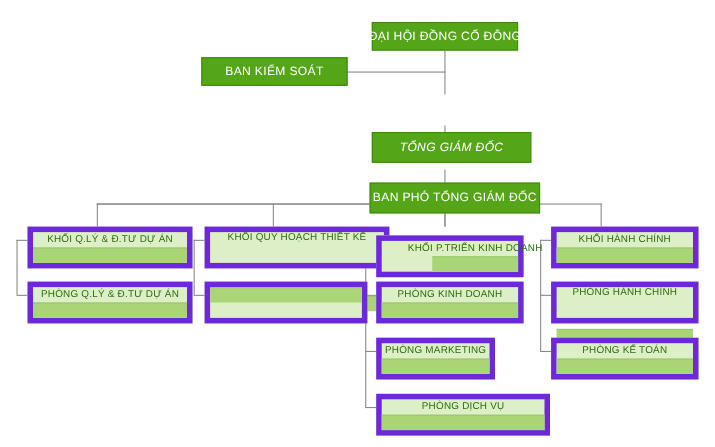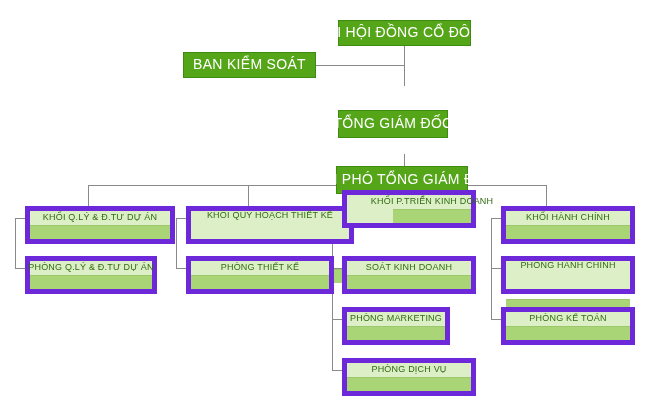--- a/index.html
+++ b/index.html
@@ -27,21 +27,21 @@
   .ln.v { width: 1px; }
   .ln.h { height: 1px; }
 
   
   .node-top {
     position: absolute;
     box-sizing: border-box;
     background: #55a518;
     border: 1px solid #3f8a10;
     color: #ffffff;
-    font-size: 14px;
+    font-size: 11px;
     letter-spacing: .3px;
     display: flex;
     align-items: center;
     justify-content: center;
     text-align: center;
     line-height: 1.1;
     white-space: nowrap;
   }
 
   
@@ -117,59 +117,58 @@
 
   <div class="node-top" style="left:338px; top:20px; width:133px; height:26px;">
     <span>ĐẠI HỘI ĐỒNG CỔ ĐÔNG</span>
   </div>
 
   <div class="node-top" style="left:183px; top:52px; width:133px; height:26px;">
     <span>BAN KIỂM SOÁT</span>
   </div>
 
 
-  <div class="node-top" style="left:338px; top:110px; width:110px; height:28px;">
+  <div class="node-top" style="left:338px; top:120px; width:145px; height:28px;font-style:italic;">
     <span>TỔNG GIÁM ĐỐC</span>
   </div>
 
-  <div class="node-top" style="left:336px; top:166px; width:132px; height:28px;">
+  <div class="node-top" style="left:336px; top:166px; width:155px; height:28px;">
     <span>BAN PHÓ TỔNG GIÁM ĐỐC</span>
   </div>
 
   <div class="node-sub" style="left:25px; top:206px; width:150px; height:38px;">
     <div class="cap">KHỐI Q.LÝ &amp; Đ.TƯ DỰ ÁN</div>
     <div class="strip"></div>
   </div>
-  <div class="node-sub" style="left:25px; top:256px; width:132px; height:38px;">
+  <div class="node-sub" style="left:25px; top:256px; width:150px; height:38px;">
     <div class="cap">PHÒNG Q.LÝ &amp; Đ.TƯ DỰ ÁN</div>
     <div class="strip"></div>
   </div>
 
   <div class="node-sub" style="left:186px; top:206px; width:168px; height:38px;gap:48px;">
     <div class="cap">KHỐI QUY HOẠCH THIẾT KẾ</div>
     <div class="strip"></div>
   </div>
   <div class="node-sub" style="left:186px; top:256px; width:148px; height:38px;">
-    <div class="cap">PHÒNG THIẾT KẾ</div>
     <div class="strip"></div>
   </div>
 
-  <div class="node-sub" style="left:342px; top:190px; width:134px; height:38px;padding-left:46px;">
+  <div class="node-sub" style="left:342px; top:214px; width:134px; height:38px;padding-left:46px;">
     <div class="cap">KHỐI P.TRIỂN KINH DOANH</div>
     <div class="strip"></div>
   </div>
   <div class="node-sub" style="left:342px; top:256px; width:134px; height:38px;">
-    <div class="cap">SOÁT KINH DOANH</div>
+    <div class="cap">PHÒNG KINH DOANH</div>
     <div class="strip"></div>
   </div>
   <div class="node-sub" style="left:342px; top:307px; width:108px; height:38px;">
     <div class="cap">PHÒNG MARKETING</div>
     <div class="strip"></div>
   </div>
-  <div class="node-sub" style="left:342px; top:358px; width:134px; height:38px;">
+  <div class="node-sub" style="left:342px; top:358px; width:158px; height:38px;">
     <div class="cap">PHÒNG DỊCH VỤ</div>
     <div class="strip"></div>
   </div>
 
   <div class="node-sub" style="left:501px; top:206px; width:134px; height:38px;">
     <div class="cap">KHỐI HÀNH CHÍNH</div>
     <div class="strip"></div>
   </div>
   <div class="node-sub" style="left:501px; top:256px; width:134px; height:38px;gap:28px;">
     <div class="cap">PHÒNG HÀNH CHÍNH</div>

